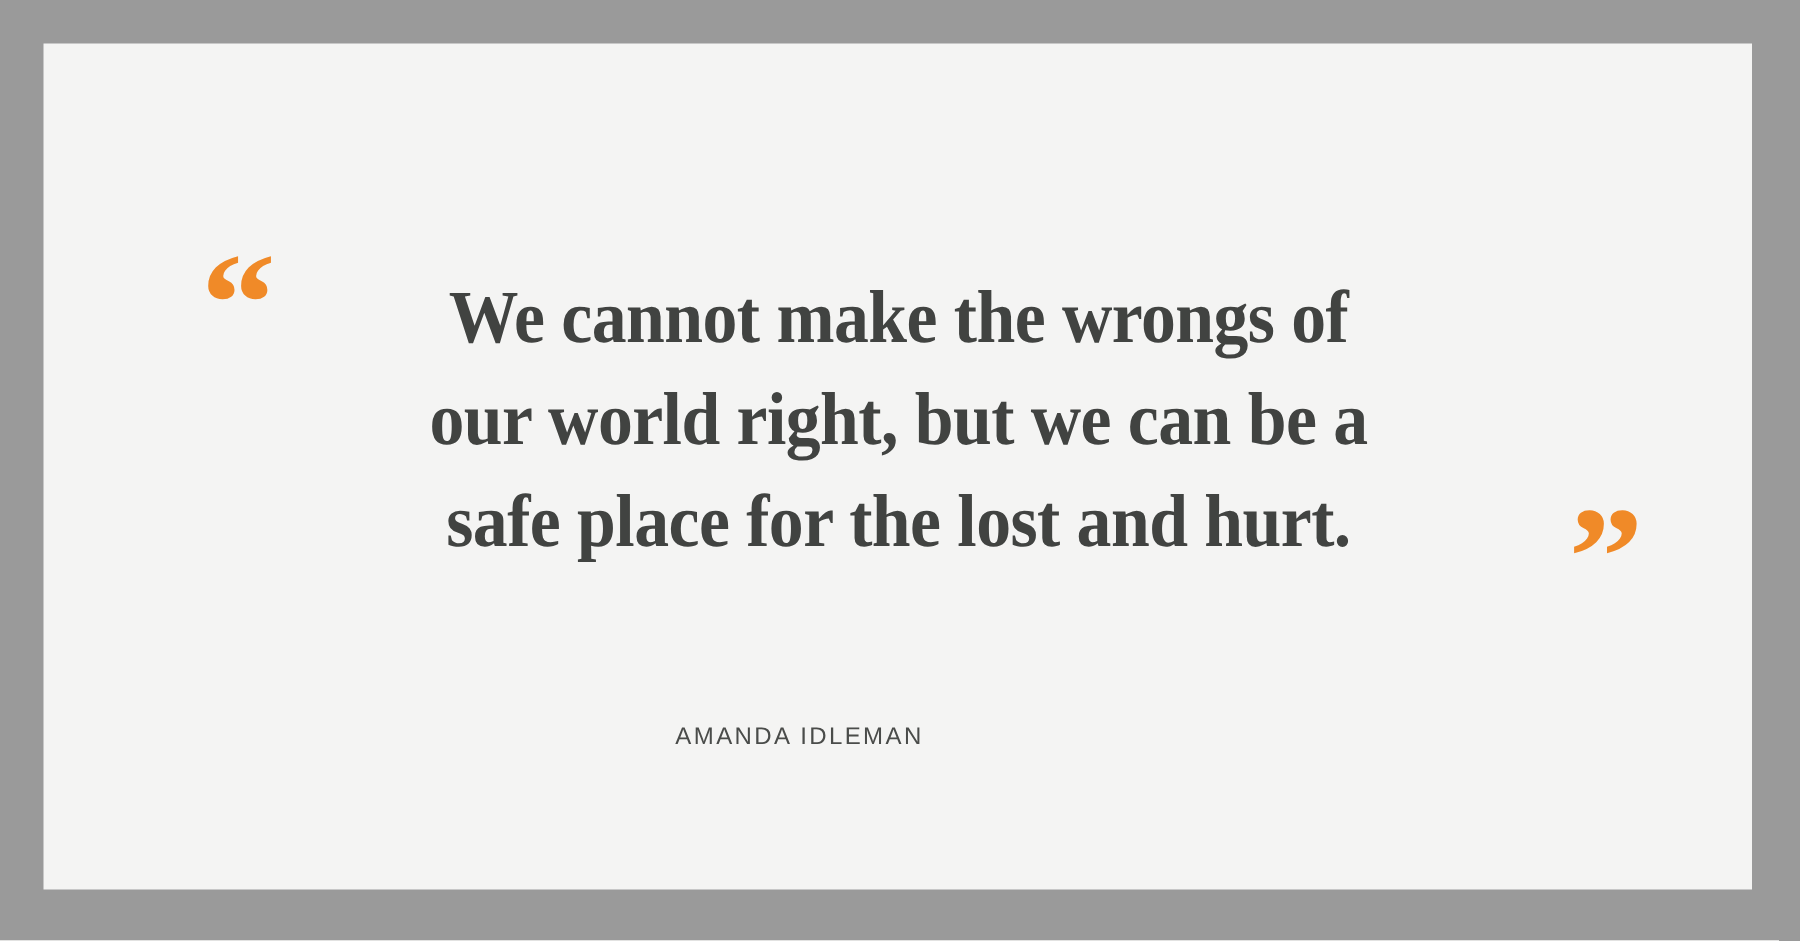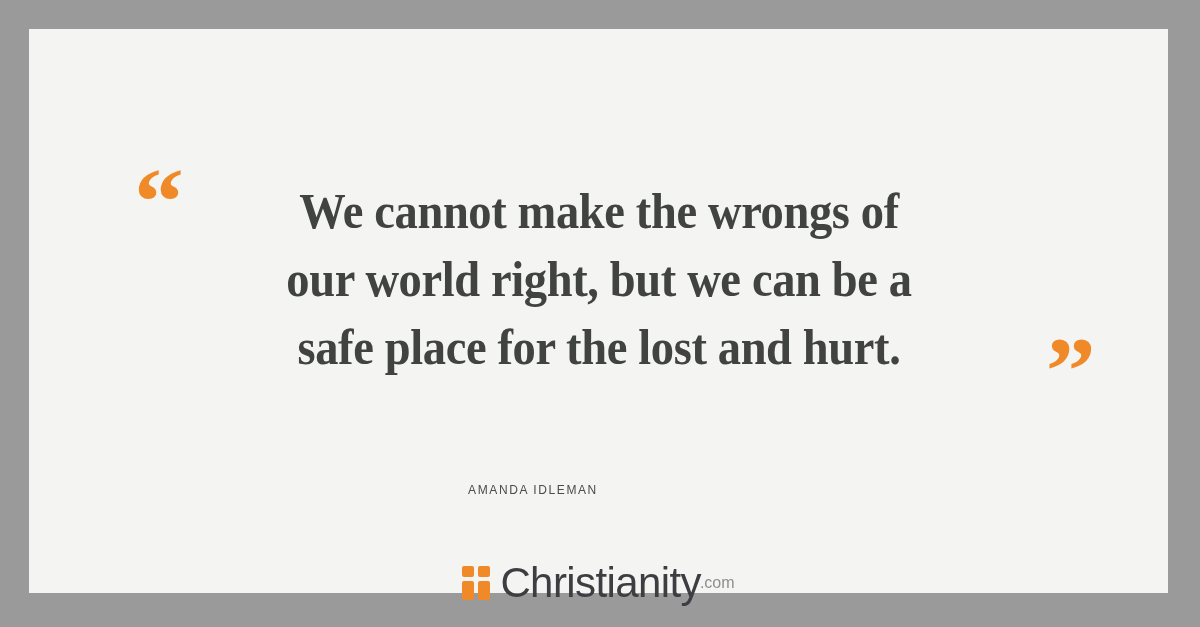--- a/index.html
+++ b/index.html
@@ -87,21 +87,21 @@
   }
 
   
   #attribution {
     position: absolute;
     left: 0;
     top: 454px;
     width: 1008px;
     text-align: center;
     font-family: "Liberation Sans", sans-serif;
-    font-size: 12px;
+    font-size: 16px;
     font-weight: normal;
     letter-spacing: 1.6px;
     color: #4a4c4a;
   }
 
   
   #logo {
     position: absolute;
     left: 0;
     top: 534px;
@@ -154,29 +154,15 @@
         <div class="quote-line">our world right, but we can be a</div>
         <div class="quote-line">safe place for the lost and hurt.</div>
 
         <span id="quote-mark-close">”</span>
 
       </div>
     </div>
 
     <div id="attribution">AMANDA IDLEMAN</div>
 
-    <div id="logo">
-
-      <svg id="logo-icon" viewBox="0 0 31 34" xmlns="http://www.w3.org/2000/svg">
-        <rect x="0" y="0" width="12" height="11" rx="2" ry="2" fill="#f08a28"></rect>
-        <rect x="16" y="0" width="12" height="11" rx="2" ry="2" fill="#f08a28"></rect>
-        <rect x="0" y="15" width="12" height="19" rx="2" ry="2" fill="#f08a28"></rect>
-        <rect x="16" y="15" width="12" height="19" rx="2" ry="2" fill="#f08a28"></rect>
-      </svg>
-
-      <span id="logo-wordmark">Christianity</span>
-
-      <span id="logo-tld">.com</span>
-
-    </div>
 
   </div>
 </div>
 
 </body></html>

